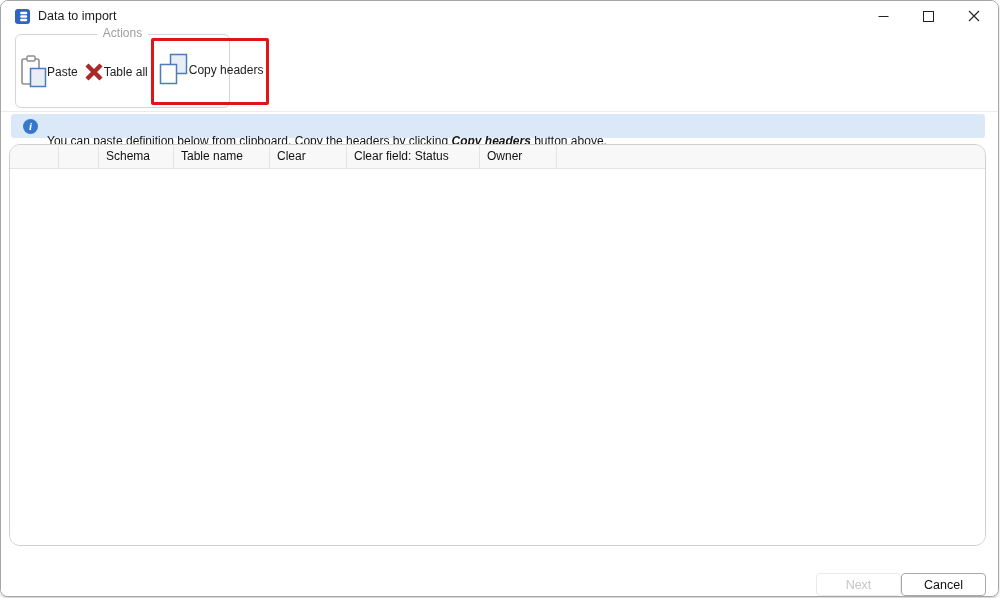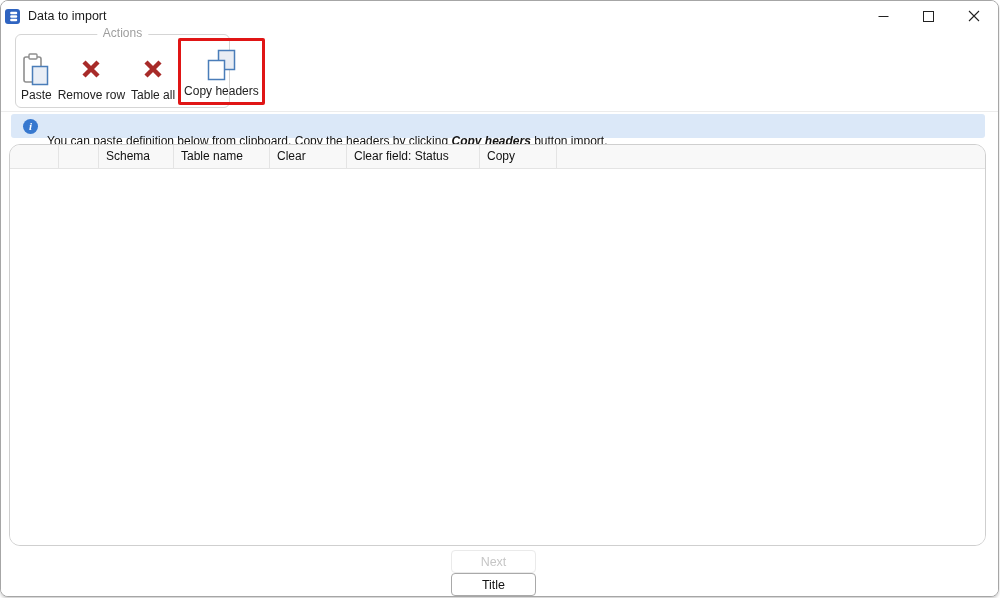--- a/index.html
+++ b/index.html
@@ -12,21 +12,21 @@
     border: 1px solid #a6a6a6;
     border-radius: 8px;
     box-shadow: 0 2px 3px rgba(0,0,0,0.18);
     overflow: hidden;
   }
 
   
   .titlebar {
     position: absolute; left: 0; top: 0; right: 0; height: 30px;
     display: flex; align-items: center;
-    padding-left: 4px;
+    padding-left: 14px;
     background: #ffffff;
   }
   .app-icon { width: 15px; height: 15px; flex: 0 0 auto; }
   .title-text {
     margin-left: 8px;
     font-size: 12.5px; color: #1a1a1a;
   }
   .win-controls {
     position: absolute; right: 2px; top: 0; height: 30px;
     display: flex;
@@ -52,21 +52,21 @@
   .group-caption {
     position: absolute; top: -9px; left: 50%; transform: translateX(-50%);
     background: #ffffff; padding: 0 6px;
     font-size: 12px; color: #9e9e9e; white-space: nowrap;
   }
   .group-buttons {
     position: absolute; left: 2px; right: 2px; top: 4px; bottom: 2px;
     display: flex; align-items: flex-end;
   }
   .tb-btn {
-    display: flex; flex-direction: column; align-items: center; justify-content: flex-end;
+    display: flex; flex-direction: row; align-items: center; justify-content: flex-end;
     height: 64px; padding: 0 3px 3px 3px;
     cursor: default;
   }
   .tb-btn .icon-slot {
     height: 38px; display: flex; align-items: center; justify-content: center;
   }
   .tb-btn .tb-label { font-size: 12px; color: #222; white-space: nowrap; }
   .tb-btn.highlighted {
     border: 3px solid #e01515;
     border-radius: 2px;
@@ -116,22 +116,22 @@
   .grid-hcell.last { flex: 1 1 auto; border-right: none; }
   .c0 { width: 49px; } .c1 { width: 40px; } .c2 { width: 75px; }
   .c3 { width: 96px; } .c4 { width: 77px; } .c5 { width: 102px; }
   .c6 { width: 133px; } .c7 { width: 77px; }
   .grid-body { background: #ffffff; height: 100%; }
 
   
   .footer {
     position: absolute; left: 0; right: 0; bottom: 0; height: 50px;
     background: #ffffff;
-    display: flex; align-items: center; justify-content: flex-end;
-    gap: 0; padding-right: 12px; flex-direction: column;
+    display: flex; align-items: flex-end; justify-content: flex-end;
+    gap: 0; padding-right: 12px;
   }
   .btn {
     width: 85px; height: 23px;
     background: #ffffff;
     border-radius: 4px;
     font-size: 12.5px; font-family: "Liberation Sans", sans-serif;
     display: flex; align-items: center; justify-content: center;
     cursor: default;
   }
   .btn.disabled { color: #c6c6c6; border: 1px solid #eaeaea; }
@@ -185,28 +185,20 @@
           <div class="icon-slot">
             <svg width="26" height="33" viewBox="0 0 26 33">
               <rect x="1" y="4" width="17" height="25" rx="2" fill="#ffffff" stroke="#8e8e8e" stroke-width="1.6"></rect>
               <rect x="6" y="1" width="8" height="5" rx="1" fill="#ffffff" stroke="#8e8e8e" stroke-width="1.4"></rect>
               <rect x="9.5" y="13.5" width="15" height="18" fill="#e9eef6" stroke="#4a7db9" stroke-width="1.5"></rect>
             </svg>
           </div>
           <span class="tb-label">Paste</span>
         </div>
 
-        <div class="tb-btn">
-          <div class="icon-slot">
-            <svg width="20" height="20" viewBox="0 0 20 20">
-              <path d="M3 3 L17 17 M17 3 L3 17" stroke="#a82b29" stroke-width="4.4" stroke-linecap="butt" fill="none"></path>
-            </svg>
-          </div>
-          <span class="tb-label">Remove row</span>
-        </div>
 
         <div class="tb-btn">
           <div class="icon-slot">
             <svg width="20" height="20" viewBox="0 0 20 20">
               <path d="M3 3 L17 17 M17 3 L3 17" stroke="#a82b29" stroke-width="4.4" stroke-linecap="butt" fill="none"></path>
             </svg>
           </div>
           <span class="tb-label">Table all</span>
         </div>
 
@@ -221,37 +213,37 @@
         </div>
 
       </div>
     </div>
   </div>
 
   <div class="infobar">
     <div class="info-icon">i</div>
     <span>You can paste definition below from clipboard. Copy the headers by clicking </span>
       <span class="emph">Copy headers</span>
-      <span> button import.</span>
+      <span> button above.</span>
   </div>
 
   <div class="table-panel">
     <div class="grid-header">
       <div class="grid-hcell c0"></div>
       <div class="grid-hcell c1"></div>
       <div class="grid-hcell c2">Schema</div>
       <div class="grid-hcell c3">Table name</div>
       <div class="grid-hcell c4">Clear</div>
       <div class="grid-hcell c6">Clear field: Status</div>
-      <div class="grid-hcell c7">Copy</div>
+      <div class="grid-hcell c7">Owner</div>
       <div class="grid-hcell last"></div>
     </div>
     <div class="grid-body"></div>
   </div>
 
   <div class="footer">
     <div class="btn disabled">Next</div>
-    <div class="btn enabled">Title</div>
+    <div class="btn enabled">Cancel</div>
   </div>
 
   <div class="resize-grip"></div>
 
 </div>
 
 </body></html>

